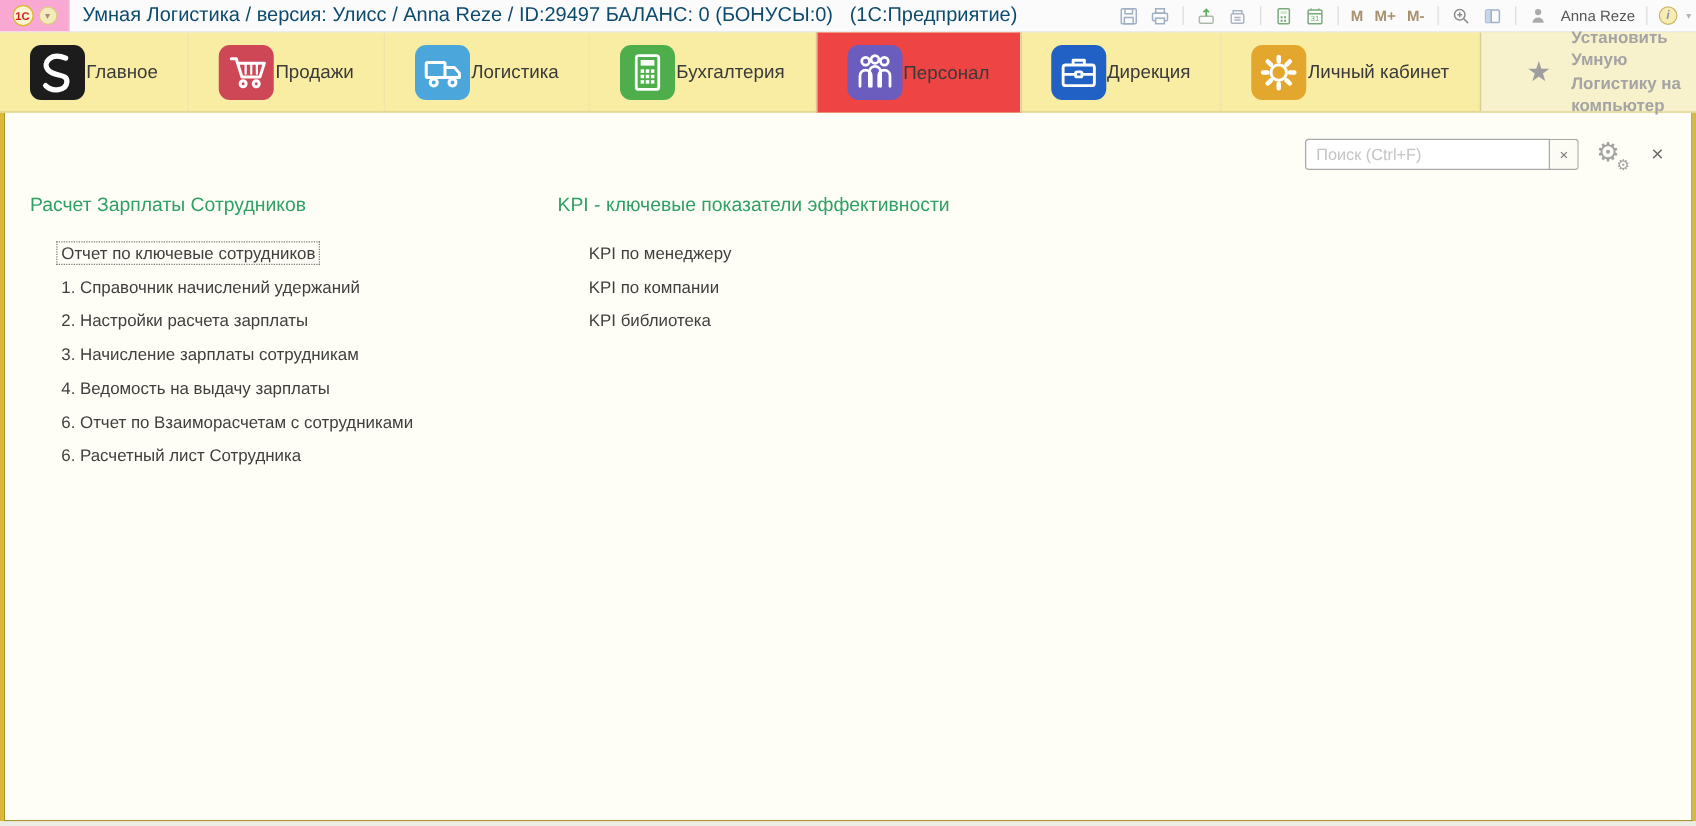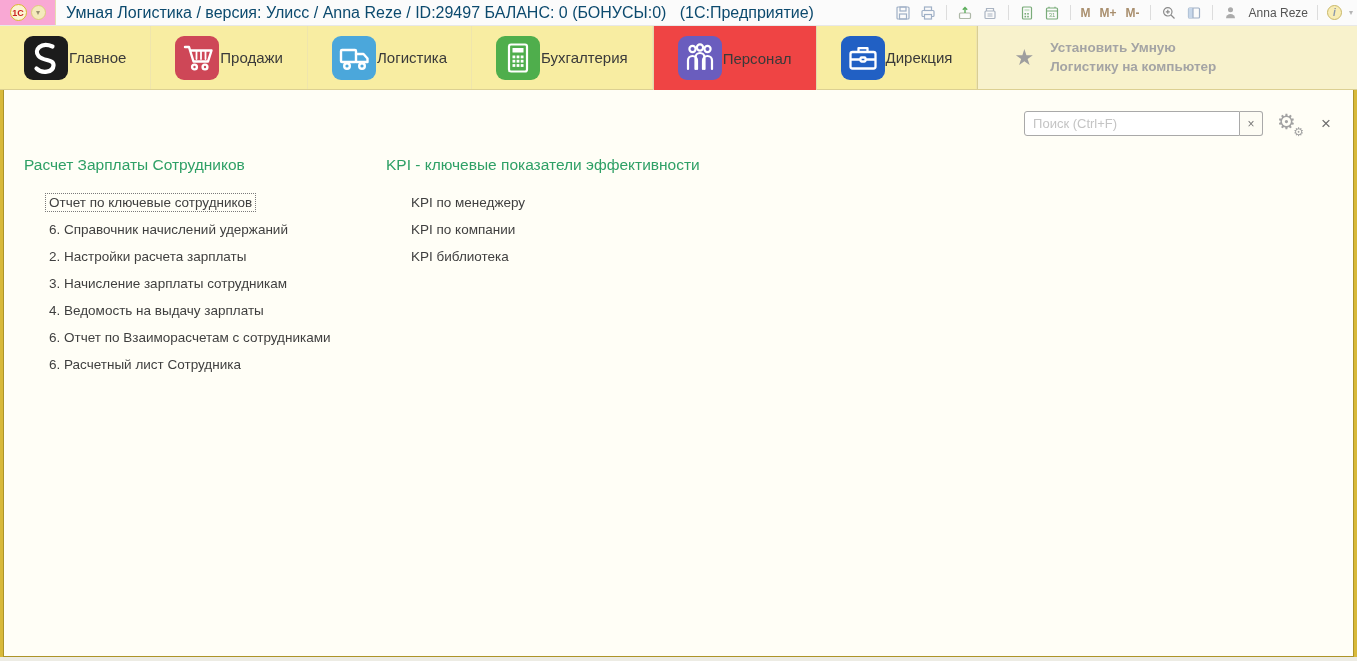--- a/index.html
+++ b/index.html
@@ -46,33 +46,33 @@
   .install-text { font-size:13.5px; font-weight:bold; color:#A4A4A4; line-height:1.35; }
 
   
   .content-frame { flex:1; background:#D8B93A; padding:0 3px; min-height:0; }
   .content { height:100%; background:#FFFEF6; border:1px solid #AD9428; border-top:none; overflow:hidden; }
   .bottom-strip { flex:0 0 4px; background:#EDECE4; }
 
   .panel-toolbar { display:flex; justify-content:flex-end; align-items:center;
                    padding:21px 18px 0 0; gap:14px; }
   .search-wrap { display:flex; align-items:stretch; }
-  .search-input { width:216px; height:25px; border:1px solid #A9A9A9; border-radius:3px 0 0 3px;
+  .search-input { width:196px; height:25px; border:1px solid #A9A9A9; border-radius:3px 0 0 3px;
                   padding:0 8px; font-size:13px; color:#333; background:#FFFFFF; outline:none;
                   font-family:"Liberation Sans","DejaVu Sans",sans-serif; }
   .search-input::placeholder { color:#C4C4C4; }
   .search-clear { width:23px; height:25px; border:1px solid #A9A9A9; border-left:none;
                   border-radius:0 3px 3px 0; background:#FDFCF4; color:#777; font-size:12px;
                   display:flex; align-items:center; justify-content:center; cursor:pointer; }
   .gear-tool { position:relative; width:26px; height:24px; color:#A2A2A2; cursor:pointer; }
   .gear-big { position:absolute; left:0; top:-2px; font-size:21px; font-family:"DejaVu Sans",sans-serif; }
   .gear-small { position:absolute; right:-1px; bottom:-3px; font-size:12px; font-family:"DejaVu Sans",sans-serif; }
   .panel-close { color:#6E6E6E; font-size:17px; cursor:pointer; padding:0 4px; }
 
-  .menu-columns { display:flex; padding:20px 16px 0 20px; gap:24px; align-items:flex-start; }
+  .menu-columns { display:flex; padding:20px 16px 0 20px; gap:84px; align-items:flex-start; }
   .menu-col-1 { width:338px; }
   .section-title { color:#2FA066; font-size:15.5px; margin-bottom:15px; }
   .menu-list { list-style:none; }
   .menu-item { padding:6px 0 6px 25px; font-size:13.5px; color:#3F3F3F; }
   .menu-link { cursor:pointer; }
   .menu-link.focused { outline:1px dotted #7A7A7A; padding:1px 3px; margin-left:-3px; }
 </style>
 </head>
 <body>
 
@@ -242,20 +242,31 @@
         <svg width="44" height="44" viewBox="0 0 44 44" fill="none" stroke="#FFFFFF" stroke-width="2.3" stroke-linejoin="round">
           <rect x="9.5" y="16" width="25" height="16.5" rx="2"></rect>
           <path d="M17.5 16 v-3.8 h9 V16"></path>
           <path d="M9.5 23.5 h10 M24.5 23.5 h10"></path>
           <rect x="19.5" y="21.5" width="5" height="4" rx="1"></rect>
         </svg>
         </span>
       <span class="tab-label">Дирекция</span>
     </div>
 
+    <div class="tab">
+      <span class="tab-icon" style="background:#E4A72E">
+        <svg width="44" height="44" viewBox="0 0 44 44" fill="none" stroke="#FFFFFF" stroke-width="2.4">
+          <circle cx="22" cy="22" r="6.2"></circle>
+          <g stroke-width="3.6" stroke-linecap="round">
+            <path d="M22 9.5 V13 M22 31 v3.5 M9.5 22 H13 M31 22 h3.5 M13.2 13.2 l2.5 2.5 M28.3 28.3 l2.5 2.5 M30.8 13.2 l-2.5 2.5 M15.7 28.3 l-2.5 2.5"></path>
+          </g>
+        </svg>
+        </span>
+      <span class="tab-label">Личный кабинет</span>
+    </div>
 
     <div class="install-zone">
       <span class="install-star">★</span>
       <span class="install-text">
         <span>Установить Умную</span><br>
         <span>Логистику на компьютер</span>
       </span>
     </div>
   </div>
 
@@ -279,21 +290,21 @@
       </div>
 
       <div class="menu-columns">
 
         <div class="menu-col-1">
           <div class="section-title">Расчет Зарплаты Сотрудников</div>
           <ul class="menu-list">
             <li class="menu-item">
               <span class="menu-link focused">Отчет по ключевые сотрудников</span></li>
             <li class="menu-item">
-              <span class="menu-link">6. Справочник начислений удержаний</span></li>
+              <span class="menu-link">1. Справочник начислений удержаний</span></li>
             <li class="menu-item">
               <span class="menu-link">2. Настройки расчета зарплаты</span></li>
             <li class="menu-item">
               <span class="menu-link">3. Начисление зарплаты сотрудникам</span></li>
             <li class="menu-item">
               <span class="menu-link">4. Ведомость на выдачу зарплаты</span></li>
             <li class="menu-item">
               <span class="menu-link">6. Отчет по Взаиморасчетам с сотрудниками</span></li>
             <li class="menu-item">
               <span class="menu-link">6. Расчетный лист Сотрудника</span></li>

